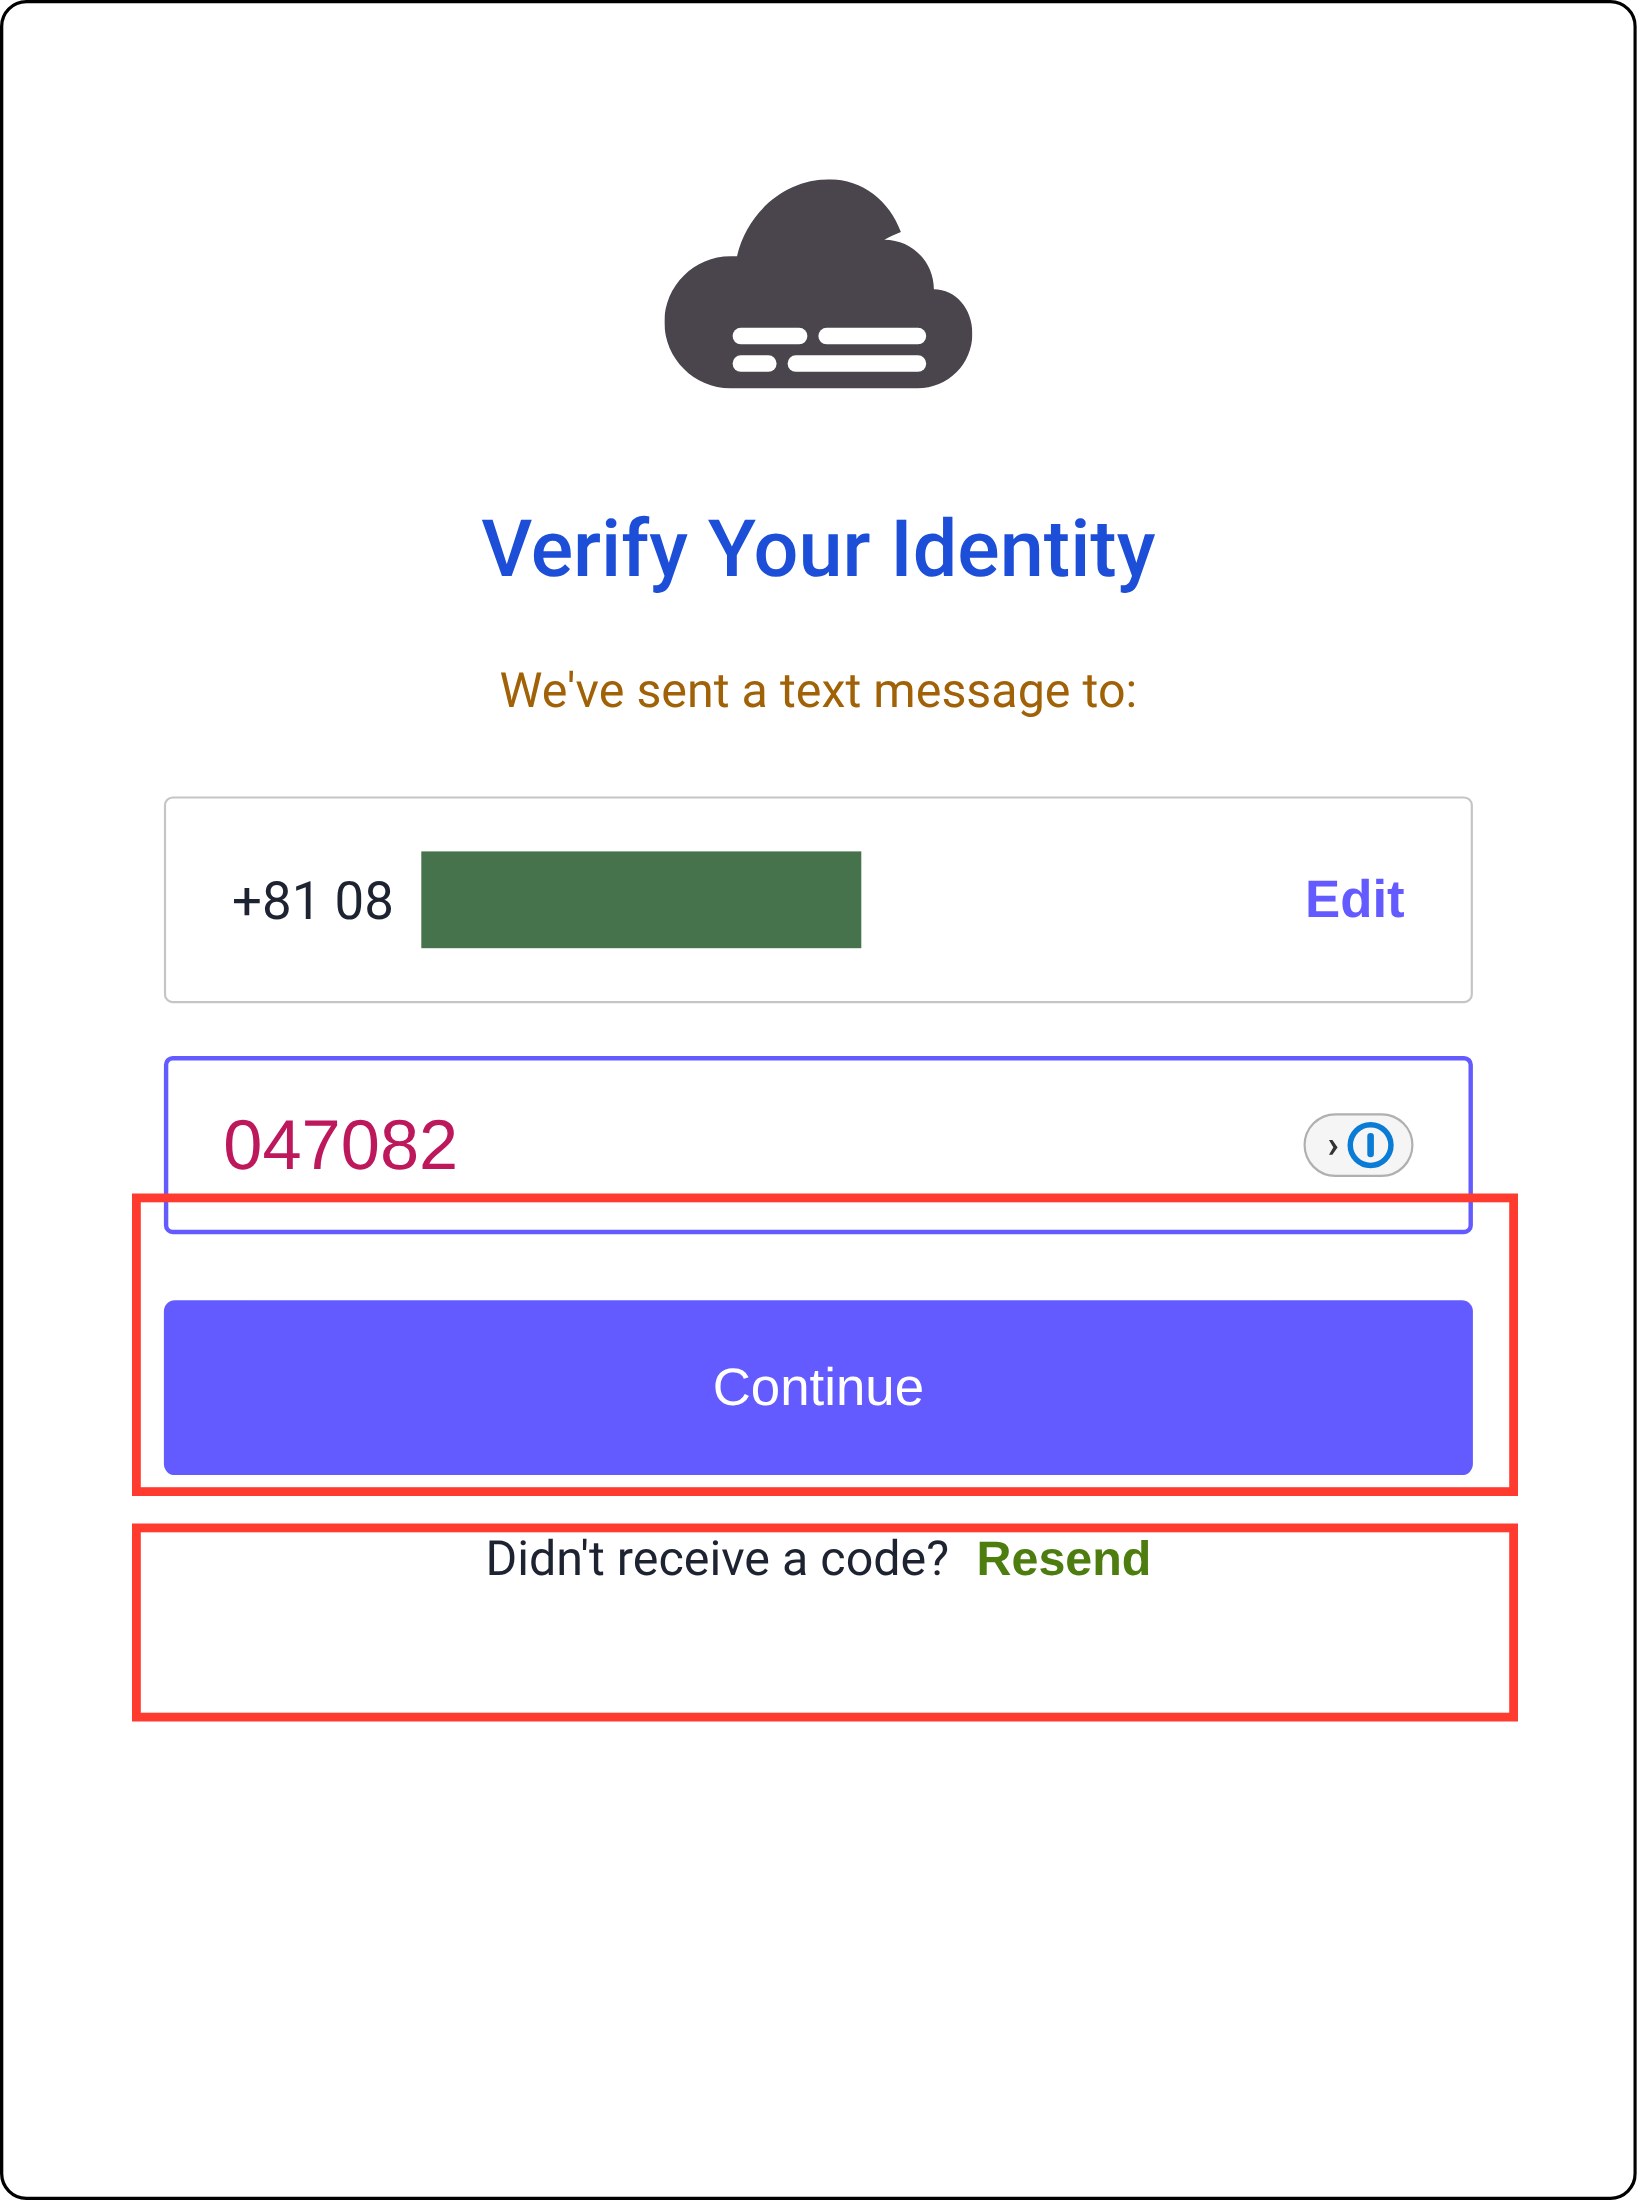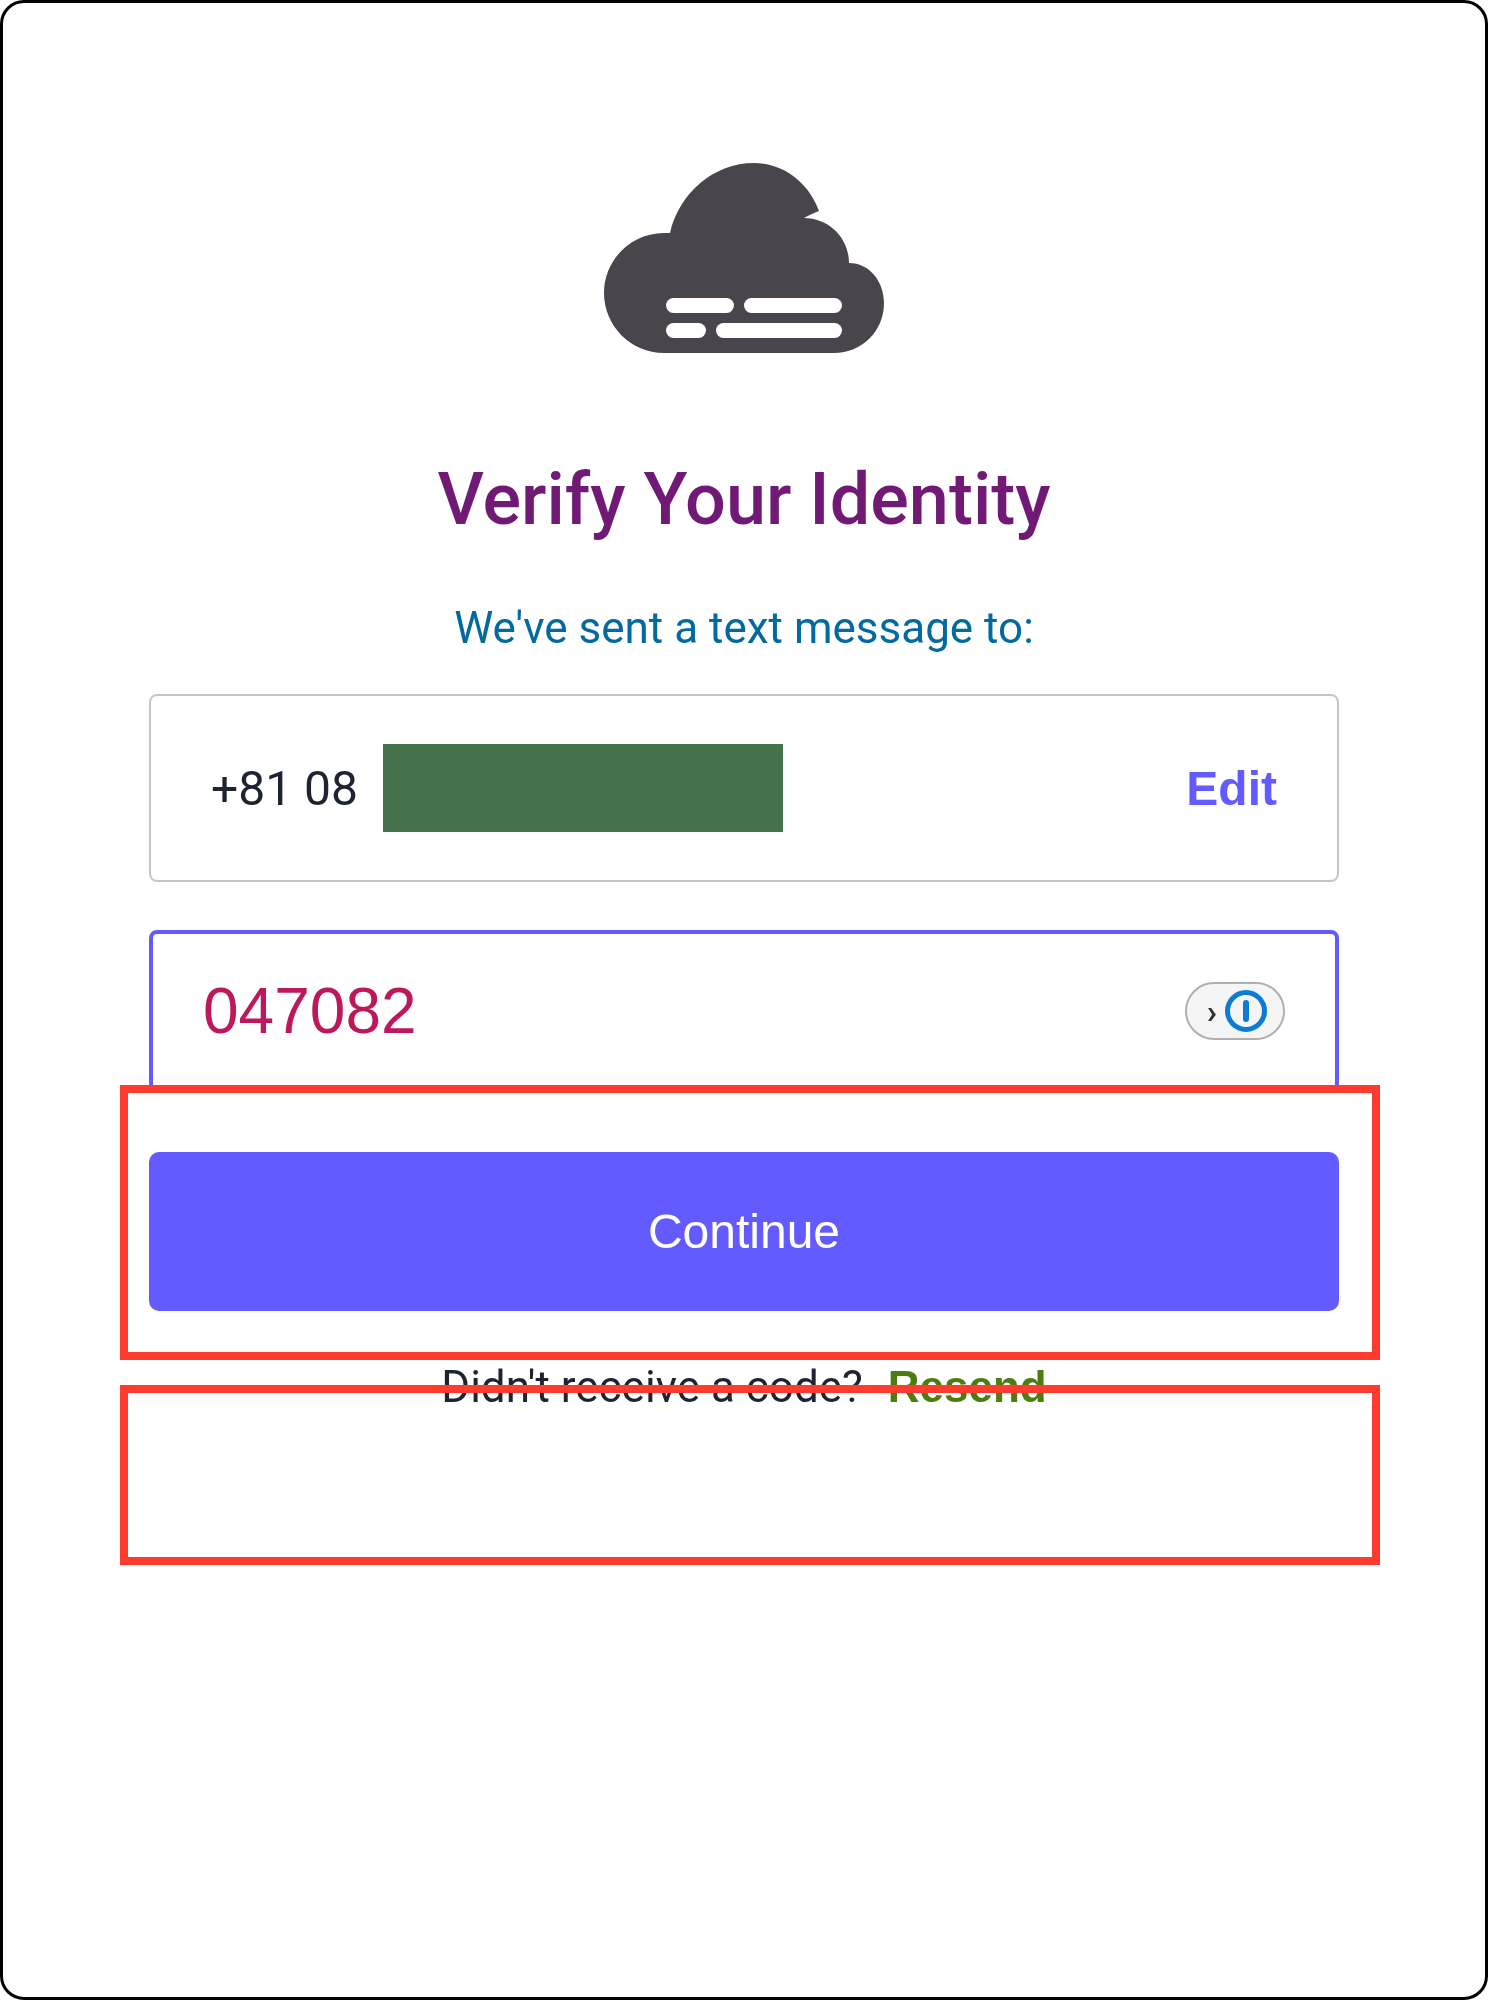--- a/index.html
+++ b/index.html
@@ -32,28 +32,28 @@
       padding-top: 100px;
     }
     
     .logo {
       margin-bottom: 90px;
     }
     
     .page-title {
       font-size: 72px;
       font-weight: 500;
-      color: #701a75;
+      color: #1d4ed8;
       margin-bottom: 60px;
     }
     
     .subtitle {
       font-size: 44px;
-      color: #0369a1;
-      margin-bottom: 40px;
+      color: #a16207;
+      margin-bottom: 70px;
     }
     
     .phone-box {
       width: 1190px;
       border: 2px solid #c5c5c5;
       border-radius: 8px;
       padding: 48px 60px;
       display: flex;
       justify-content: space-between;
       align-items: center;

